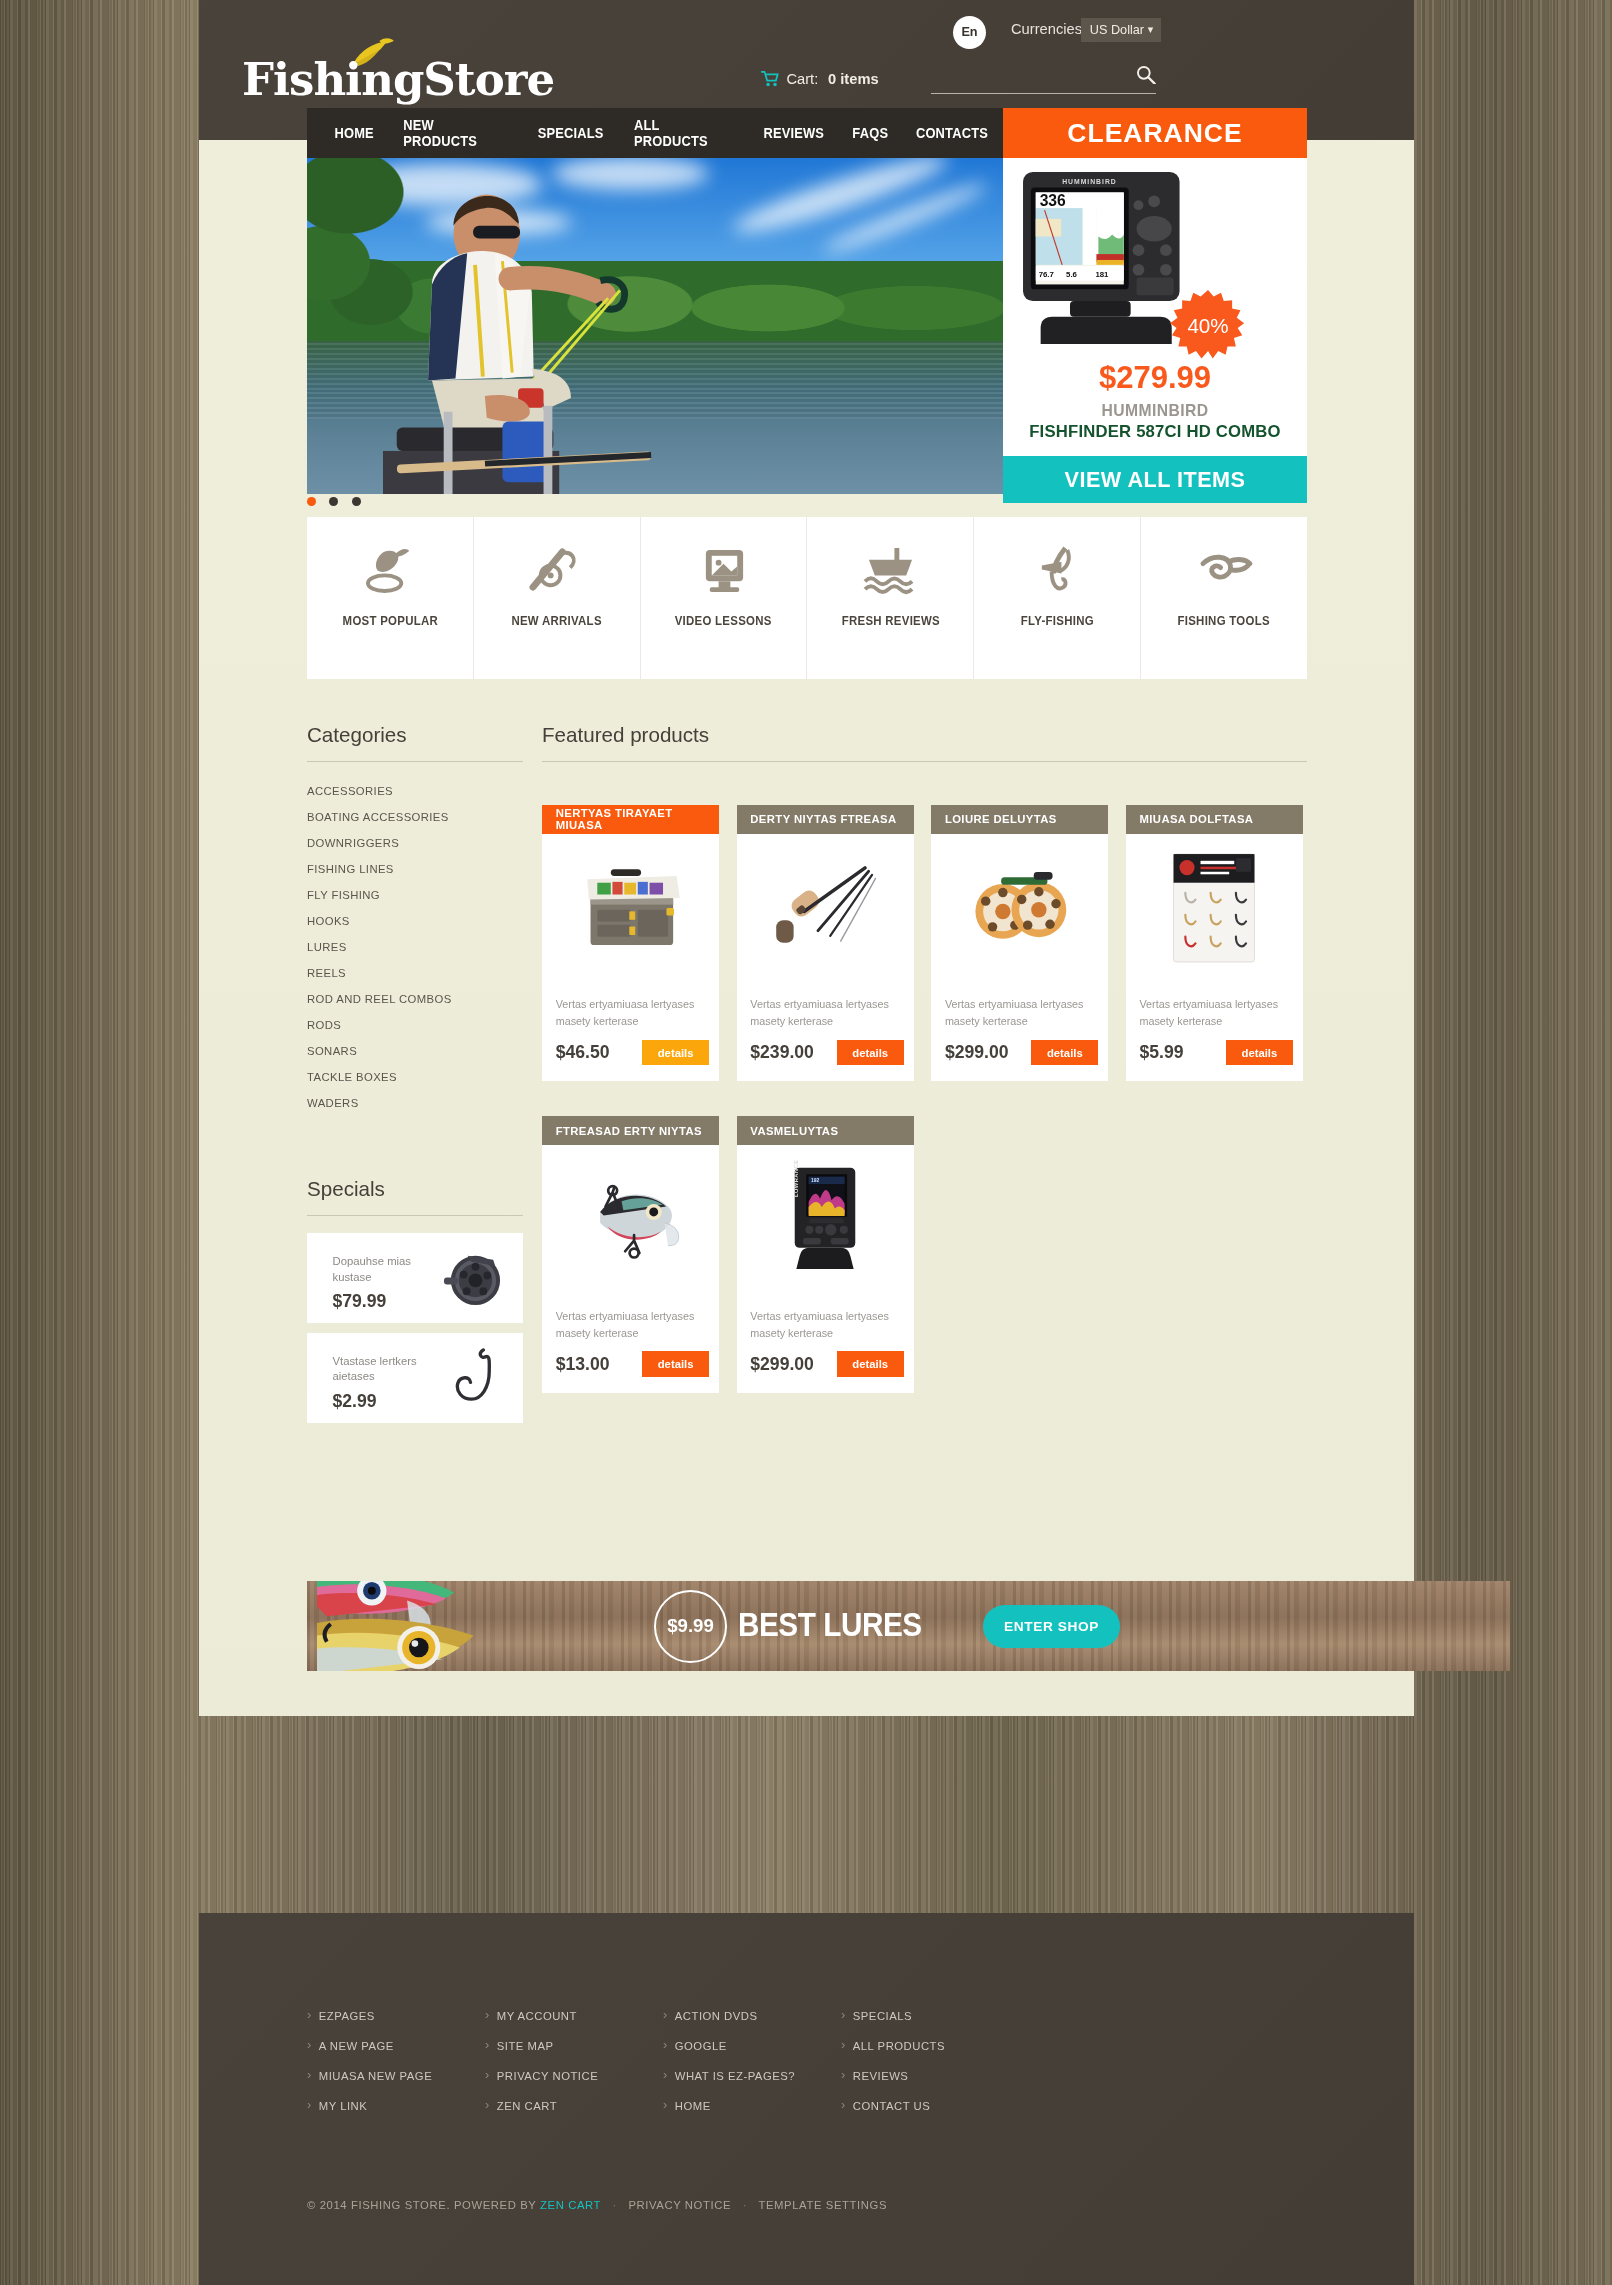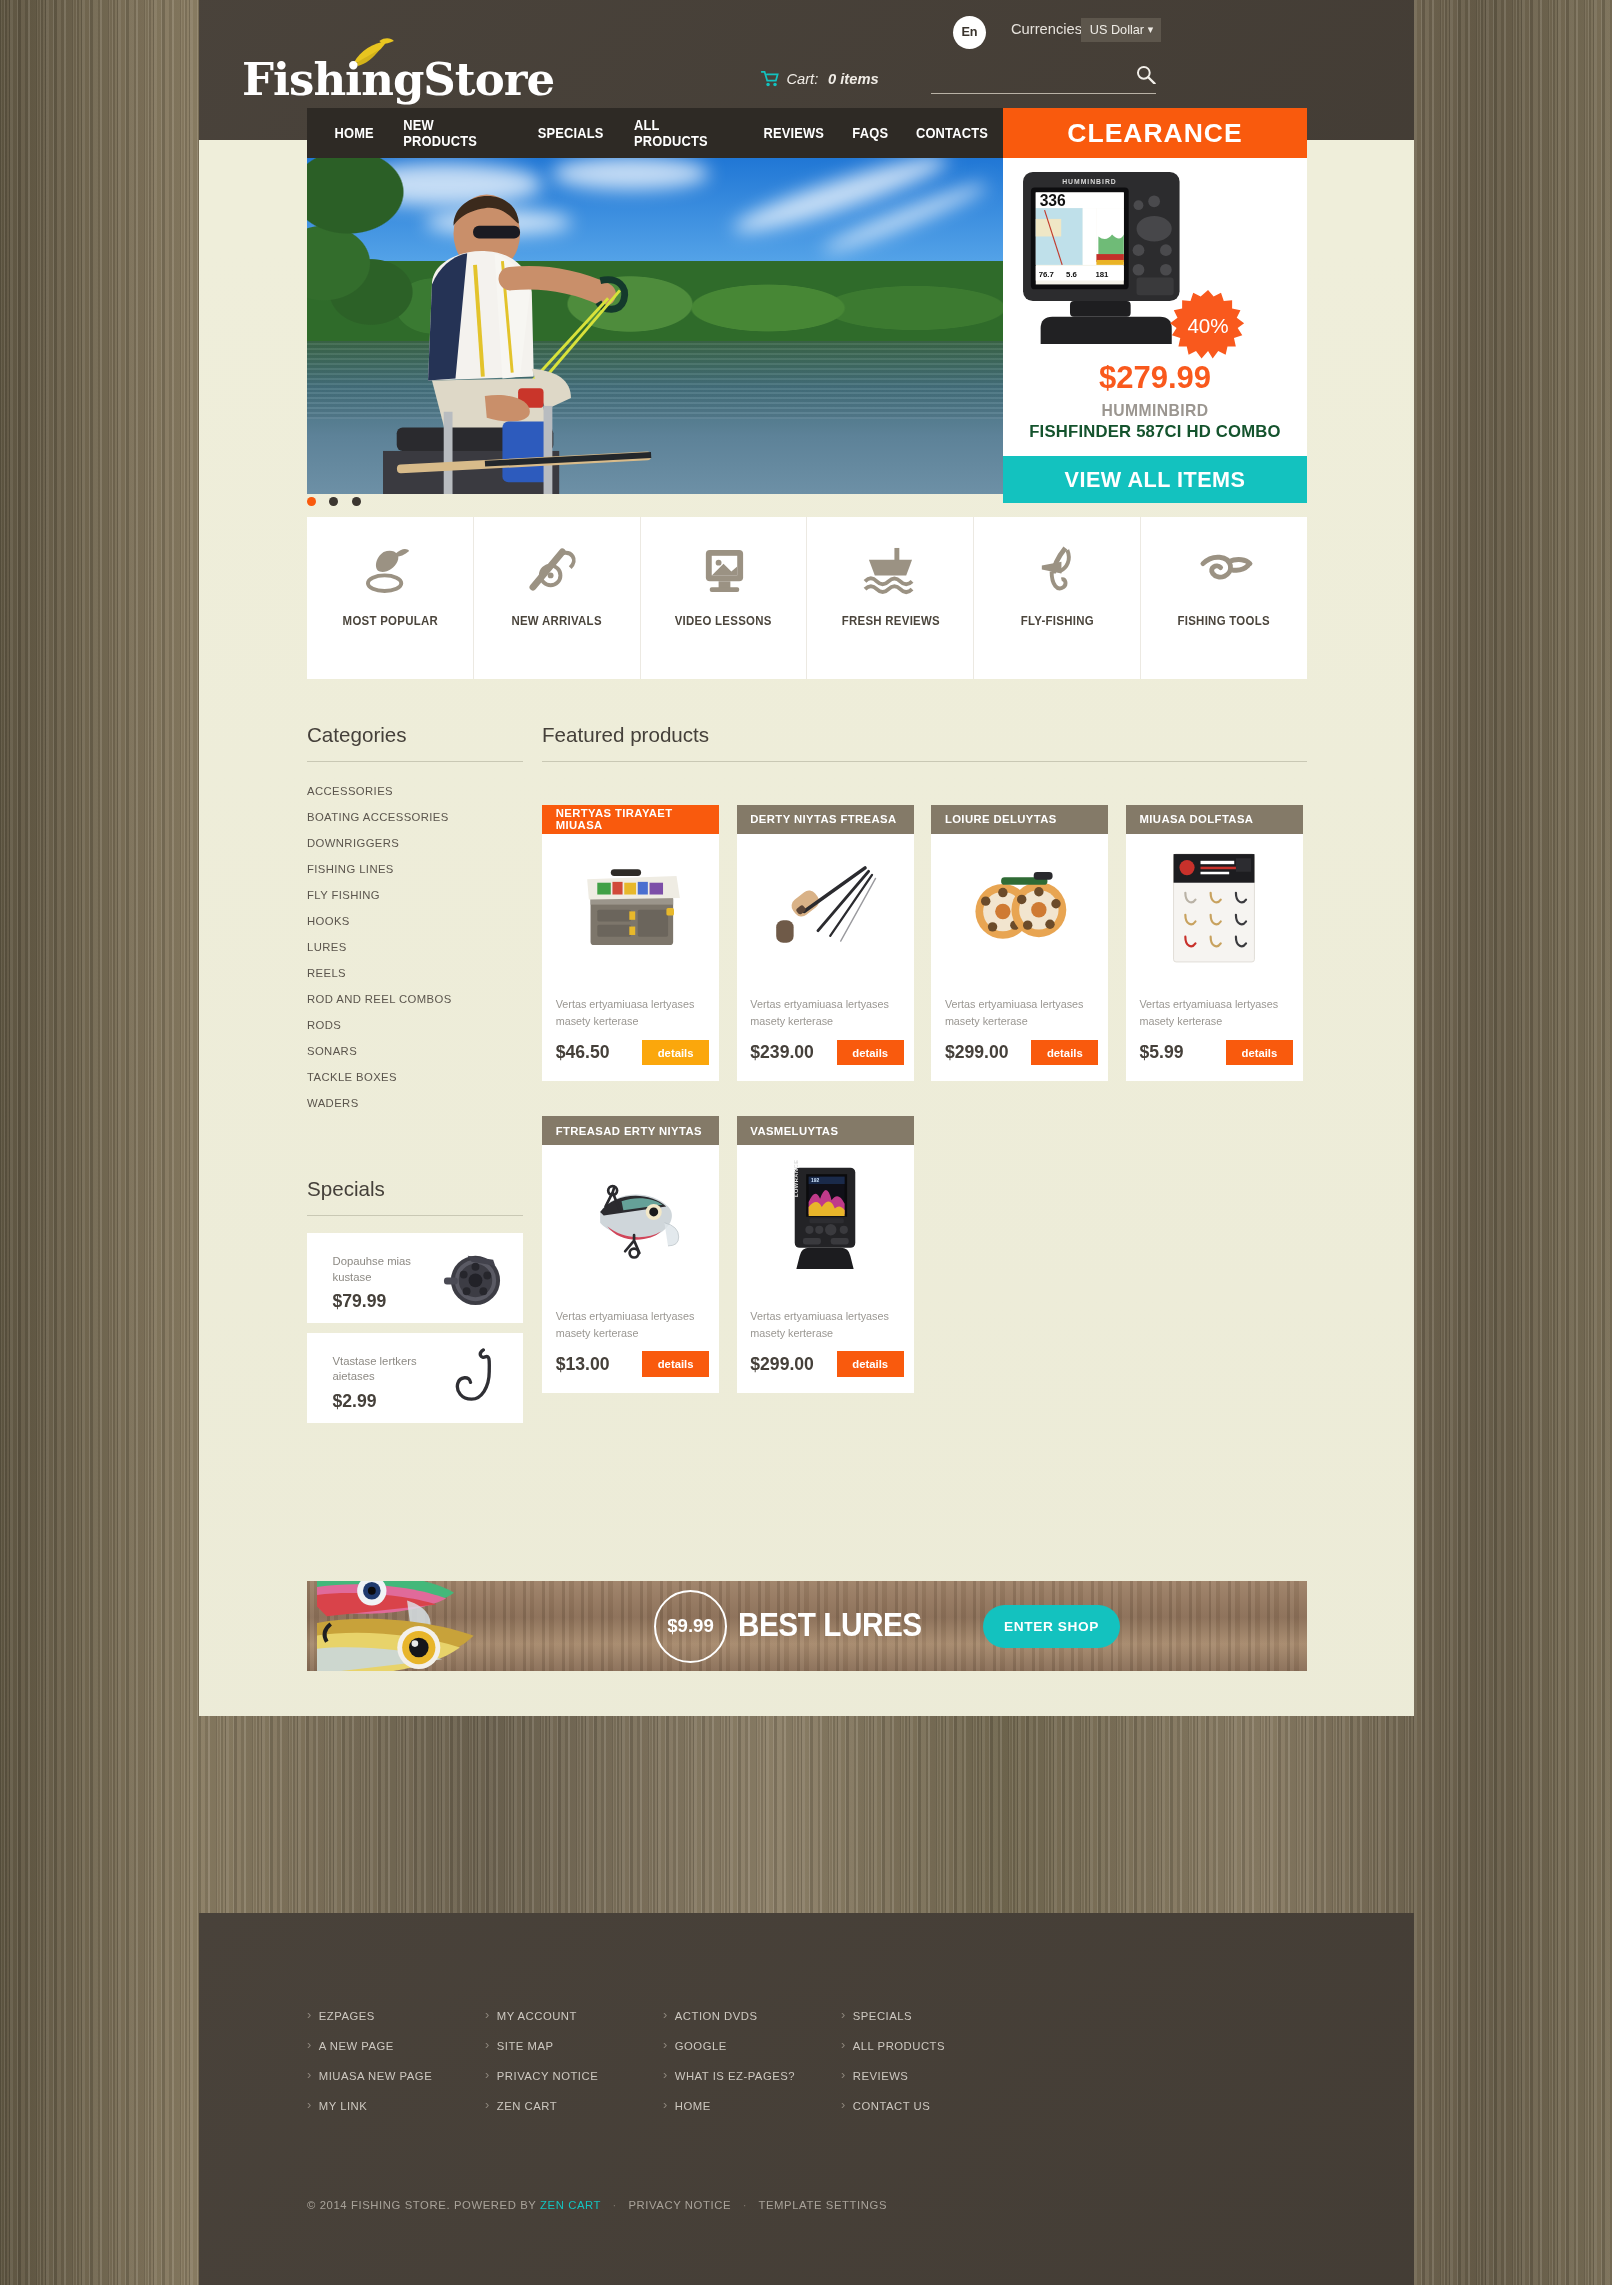--- a/index.html
+++ b/index.html
@@ -121,21 +121,20 @@
 
   .cart {
     position: absolute;
     left: 562px;
     top: 71px;
     display: flex;
     align-items: center;
     gap: 7.8px;
     font-size: 14.7px;
     color: #f0ece6;
-    font-style: italic;
   }
   .cart-icon { width: 17.6px; height: 15.7px; display: block; }
   .cart-count { font-weight: bold; margin-left: 2px; }
 
   .searchbox {
     position: absolute;
     left: 732px;
     top: 61px;
     width: 225px;
     height: 33px;
@@ -458,21 +457,21 @@
     cursor: pointer;
     font-family: "Liberation Sans", sans-serif;
   }
   .details-btn.alt { background: #fba70c; }
 
   
   .promo {
     position: absolute;
     left: 108px;
     top: 1441px;
-    width: 1000px;
+    width: 1203px;
     height: 90px;
     overflow: hidden;
     background:
       repeating-linear-gradient(90deg,
         rgba(0,0,0,0.09) 0 2.9px, rgba(255,255,255,0.05) 2.9px 6.9px,
         rgba(0,0,0,0.05) 6.9px 11.8px, rgba(255,255,255,0.03) 11.8px 19.6px),
       linear-gradient(#9f8268 0%, #8b6f57 40%, #a78a6d 70%, #8a6f58 100%);
   }
   .promo-lure {
     position: absolute; left: 9.8px; top: -5.9px; width: 323px; height: 102px;

